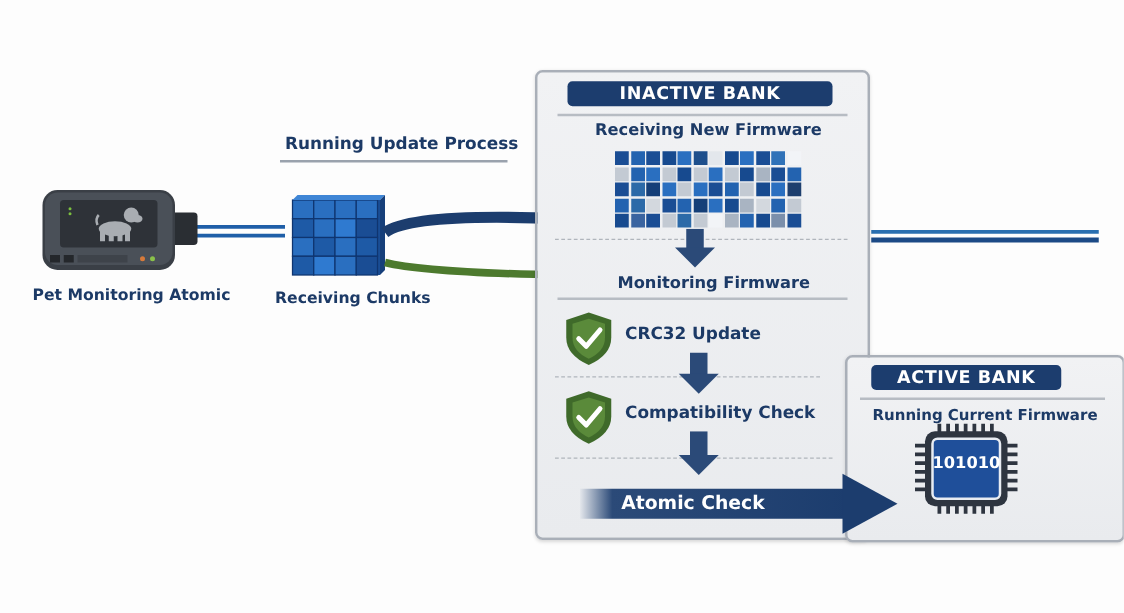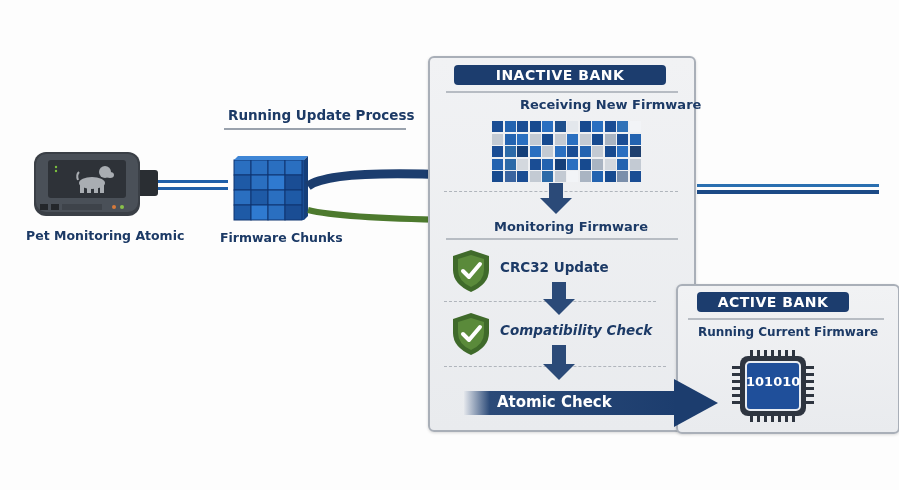--- a/index.html
+++ b/index.html
@@ -70,36 +70,36 @@
         <rect x="53" y="34" width="17" height="15" fill="#1e5aa6"></rect>
       <rect x="2" y="49" width="17" height="15" fill="#1e5aa6"></rect>
         <rect x="19" y="49" width="17" height="15" fill="#2f7ad0"></rect>
         <rect x="36" y="49" width="17" height="15"></rect>
         <rect x="53" y="49" width="17" height="15" fill="#1a4d94"></rect>
     </g>
     <polygon points="2,4 6,0 76,0 72,4" fill="#3f86d6"></polygon>
     <polygon points="72,4 76,0 76,60 72,64" fill="#163f7a"></polygon>
   </svg>
 </div>
-<div class="abs label" style="left:220px;top:230px;">Firmware Chunks</div>
+<div class="abs label" style="left:220px;top:230px;">Receiving Chunks</div>
 
 <svg class="abs" style="left:300px;top:160px;" width="180" height="75" viewBox="0 0 180 75">
   <path d="M8 26 Q30 10 150 15" stroke="#1c3d6e" stroke-width="9" fill="none"></path>
   <polygon points="148,5 170,15 148,25" fill="#1c3d6e"></polygon>
   <path d="M8 50 Q40 58 150 60" stroke="#4d7a2e" stroke-width="6" fill="none"></path>
   <polygon points="148,52 166,60 148,68" fill="#4d7a2e"></polygon>
 </svg>
 
 <div class="abs" style="left:697px;top:184px;width:182px;height:3px;background:#2a6fb0;"></div>
 <div class="abs" style="left:697px;top:190px;width:182px;height:4px;background:#1c4a86;"></div>
 
 <div class="panel" style="left:428px;top:56px;width:264px;height:372px;"></div>
 <div class="banner" style="left:454px;top:65px;width:212px;height:20px;line-height:20px;">INACTIVE BANK</div>
 <div class="hline" style="left:446px;top:91px;width:232px;"></div>
-<div class="abs label" style="left:476px;top:97px;font-size:13px;margin-left:44px;">Receiving New Firmware</div>
+<div class="abs label" style="left:476px;top:97px;font-size:13px;">Receiving New Firmware</div>
 
 <div class="grid" id="fw-grid" style="left:492px;top:121px;">
     <div class="cell" style="background: rgb(26, 77, 148);"></div>
     <div class="cell" style="background: rgb(35, 99, 176);"></div>
     <div class="cell" style="background: rgb(26, 77, 148);"></div>
     <div class="cell" style="background: rgb(23, 74, 143);"></div>
     <div class="cell" style="background: rgb(42, 111, 192);"></div>
     <div class="cell" style="background: rgb(30, 79, 140);"></div>
     <div class="cell" style="background: rgb(227, 231, 236);"></div>
     <div class="cell" style="background: rgb(23, 74, 143);"></div>
@@ -176,33 +176,33 @@
 <svg class="abs" style="left:541px;top:282px;" width="36" height="34">
   <rect x="11" y="0" width="14" height="18" fill="#2b4a78"></rect>
     <polygon points="2,17 34,17 18,33" fill="#2b4a78"></polygon>
 </svg>
 
 <svg class="abs" style="left:450px;top:311px;" width="42" height="46" viewBox="0 0 42 46">
   <path d="M21 2 L39 8 L39 22 Q39 36 21 44 Q3 36 3 22 L3 8 Z" fill="#3f6a2a"></path>
   <path d="M21 7 L34 11 L34 22 Q34 33 21 39 Q8 33 8 22 L8 11 Z" fill="#5a8a3a"></path>
   <polyline points="13,23 19,29 30,16" stroke="#fff" stroke-width="4" fill="none" stroke-linecap="round" stroke-linejoin="round"></polyline>
 </svg>
-<div class="abs label" style="left:500px;top:322px;font-size:13.5px;font-style:italic;">Compatibility Check</div>
+<div class="abs label" style="left:500px;top:322px;font-size:13.5px;">Compatibility Check</div>
 <div class="dline" style="left:444px;top:366px;width:222px;"></div>
 <svg class="abs" style="left:541px;top:345px;" width="36" height="36">
   <rect x="11" y="0" width="14" height="20" fill="#2b4a78"></rect>
     <polygon points="2,19 34,19 18,35" fill="#2b4a78"></polygon>
 </svg>
 
 <div class="panel" style="left:676px;top:284px;width:220px;height:146px;"></div>
 <div class="banner" style="left:697px;top:292px;width:152px;height:20px;line-height:20px;">ACTIVE BANK</div>
 <div class="hline" style="left:688px;top:318px;width:196px;"></div>
 <div class="abs label" style="left:698px;top:325px;font-size:12px;">Running Current Firmware</div>
 
-<div class="abs" style="left:728px;top:346px;width:90px;height:80px;">
+<div class="abs" style="left:728px;top:335px;width:90px;height:80px;">
   <svg width="90" height="80" viewBox="0 0 90 80" class="abs" style="left:0;top:0;">
     <g fill="#2e3540">
       <rect x="22" y="4" width="3" height="8"></rect>
         <rect x="29" y="4" width="3" height="8"></rect>
         <rect x="36" y="4" width="3" height="8"></rect>
         <rect x="43" y="4" width="3" height="8"></rect>
         <rect x="50" y="4" width="3" height="8"></rect>
         <rect x="57" y="4" width="3" height="8"></rect>
         <rect x="64" y="4" width="3" height="8"></rect>
       <rect x="22" y="68" width="3" height="8"></rect>

